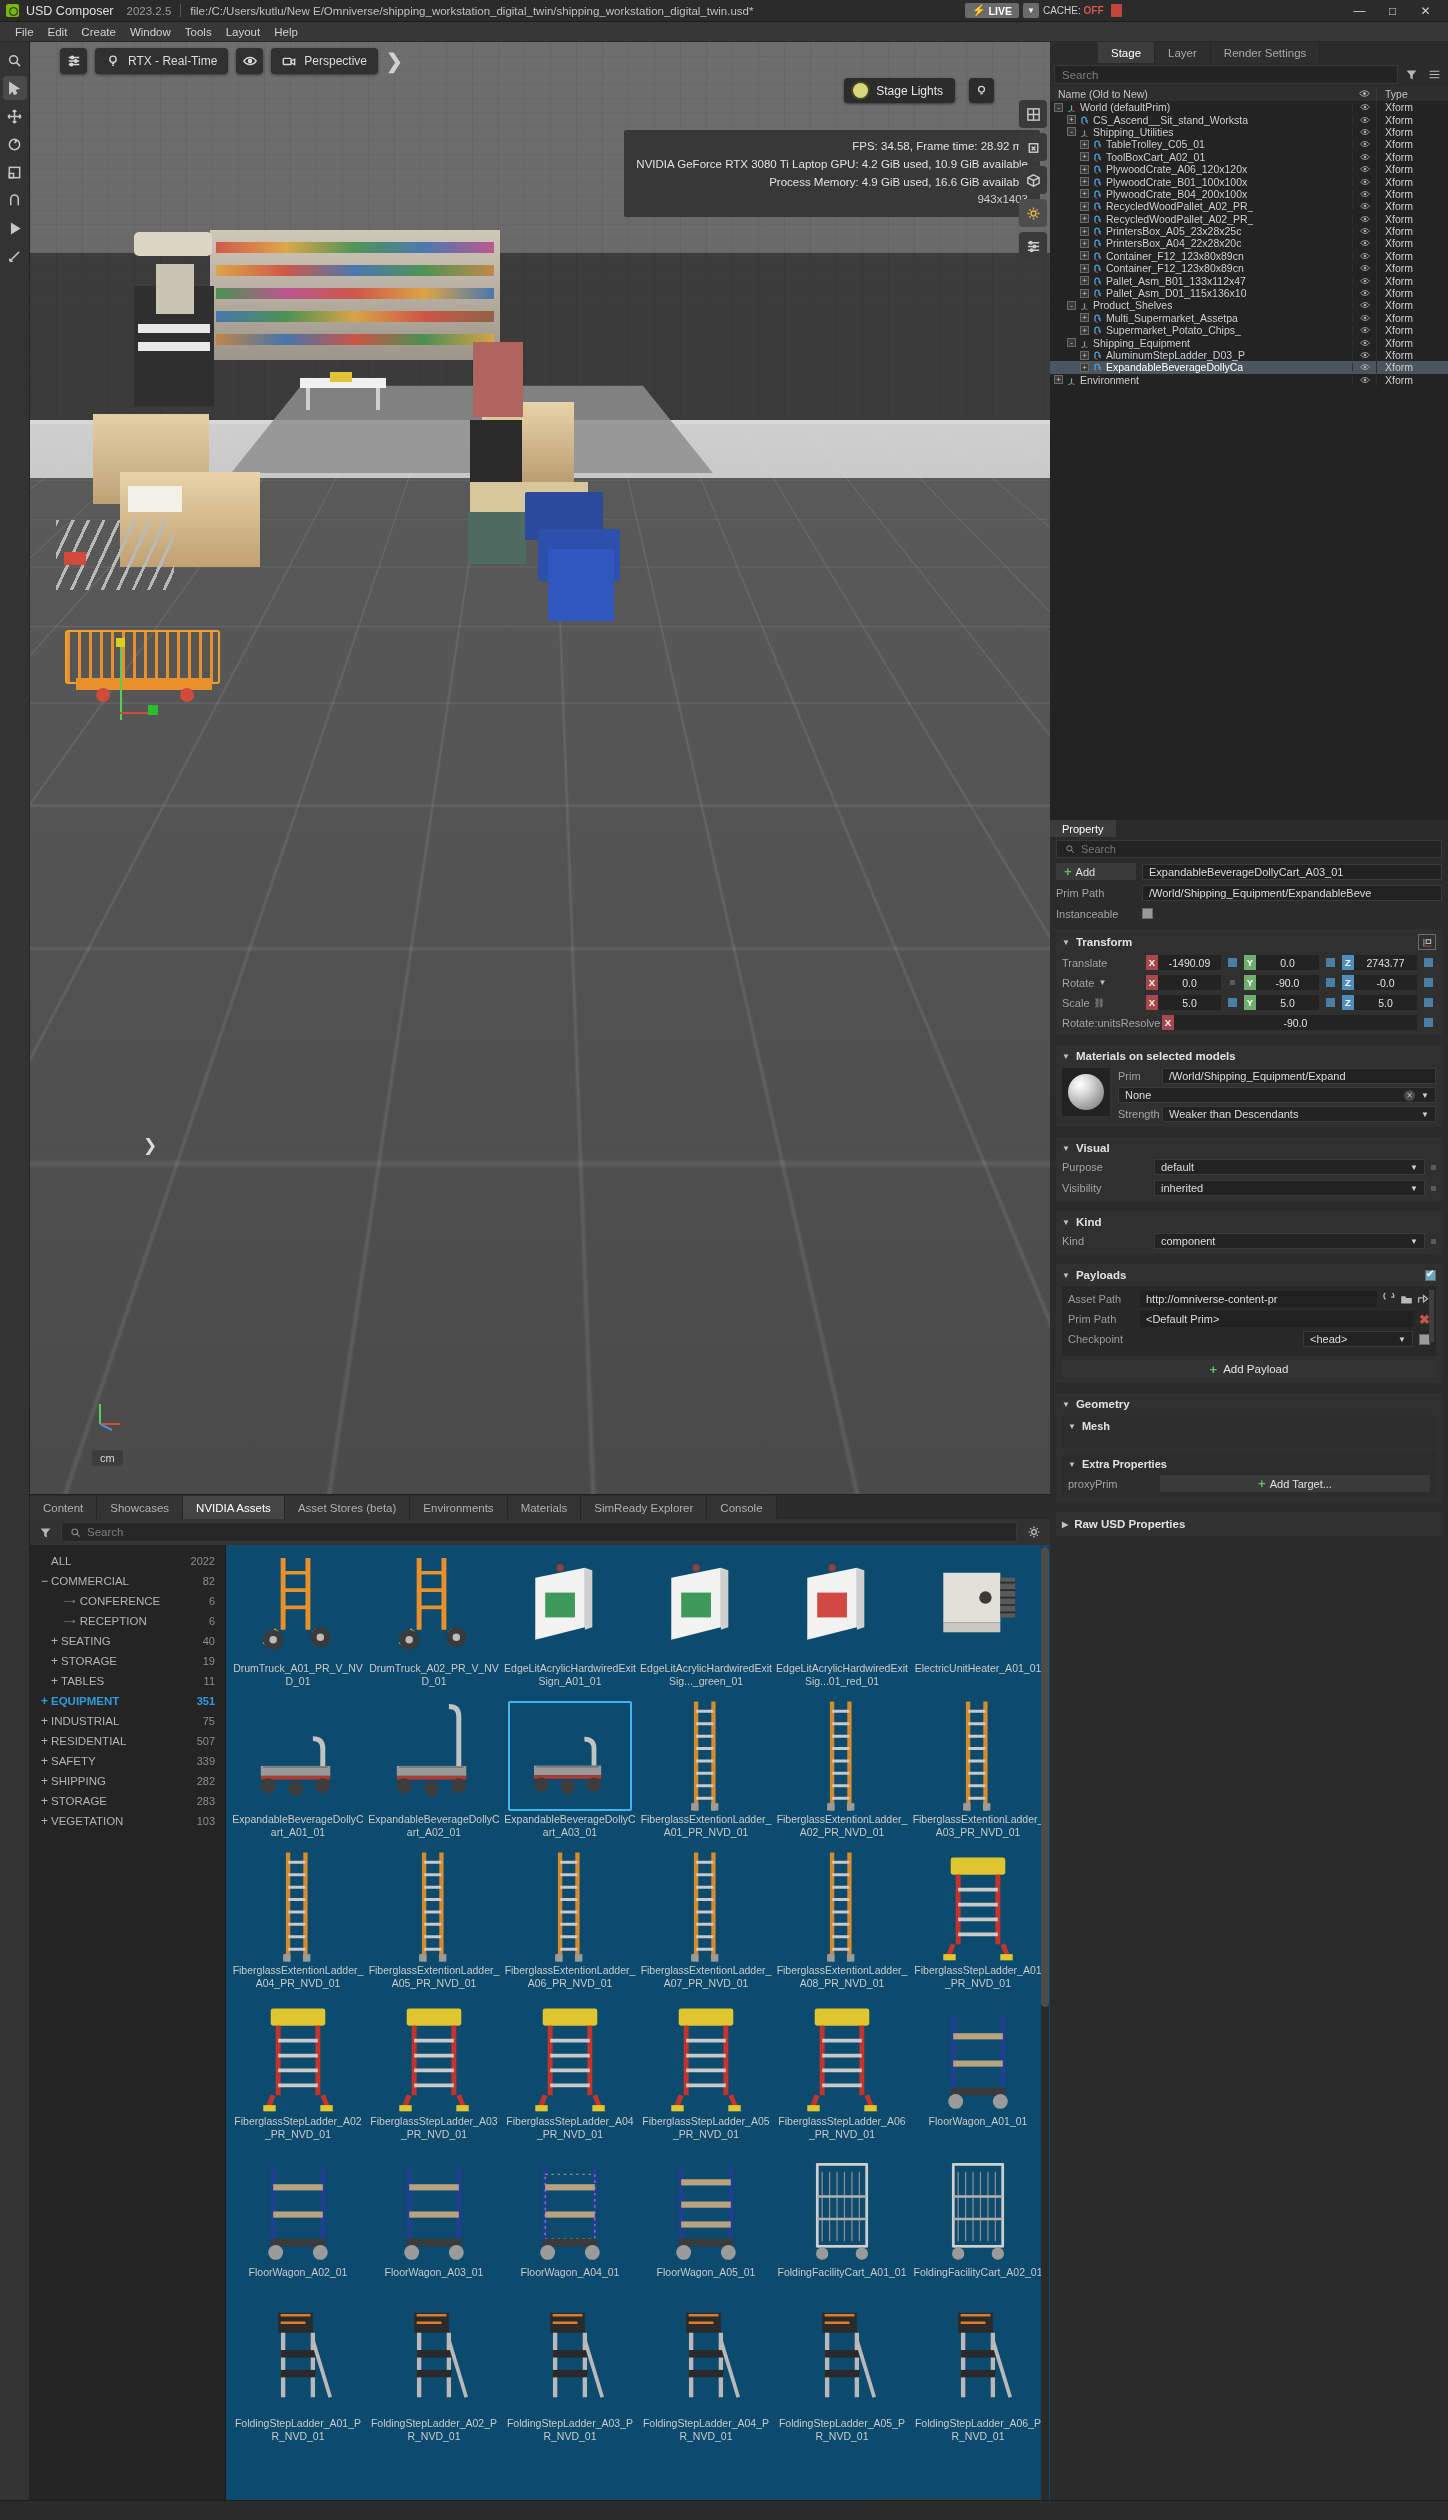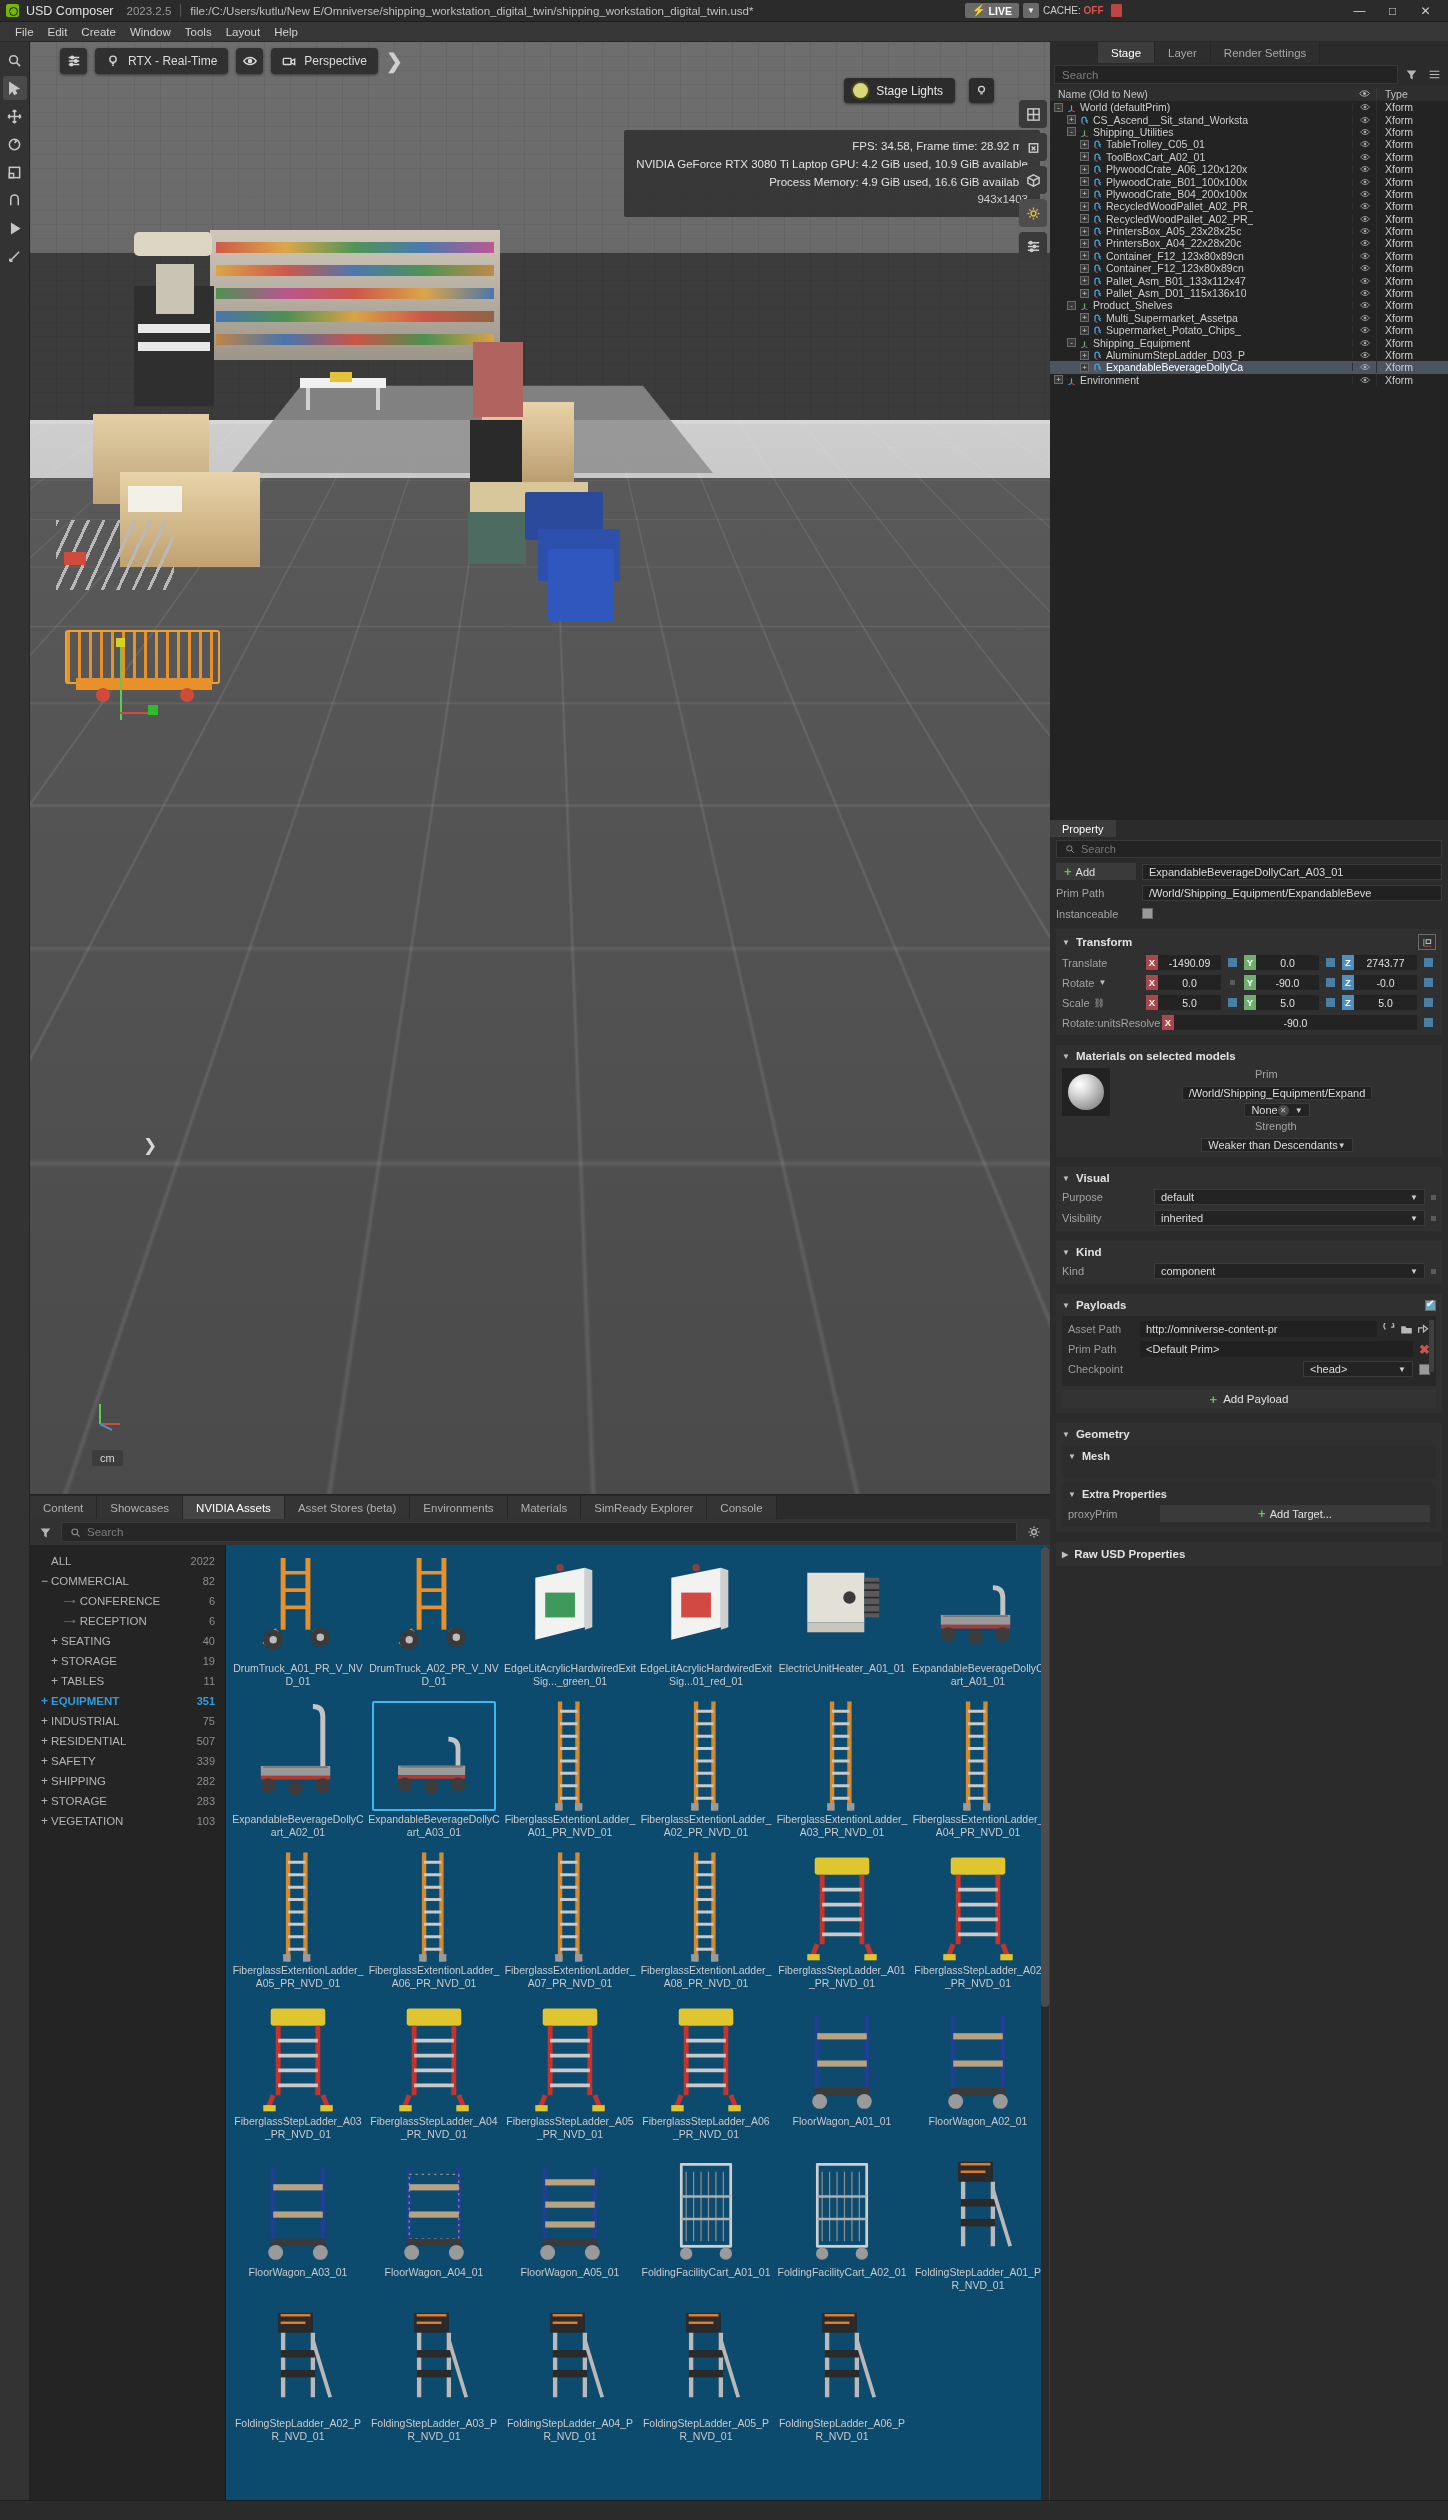--- a/index.html
+++ b/index.html
@@ -236,21 +236,21 @@
   .dot-b{width:9px;height:9px;background:#4a7fa5;margin:0 3px;flex:none;}
   .dot-s{width:5px;height:5px;background:#5a5a5a;margin:0 5px;flex:none;}
   .frame-ico{width:18px;height:16px;border:1px solid #6a6a6a;display:flex;align-items:center;justify-content:center;margin-left:auto;}
   .frame-ico svg{width:11px;height:11px;}
 
   .mat-row{display:flex;gap:8px;margin-top:6px;align-items:flex-start;}
   .mat-sphere{width:48px;height:48px;background:#222;display:flex;align-items:center;justify-content:center;flex:none;}
   .sphere{width:36px;height:36px;border-radius:50%;
     background:radial-gradient(circle at 33% 29%, #ffffff 0%, #dcdcdc 28%, #9a9a9a 70%, #6a6a6a 100%);}
   .mat-right{flex:1;display:flex;flex-direction:column;gap:3px;}
-  .mini-row{display:flex;align-items:center;gap:6px;flex-direction:column;}
+  .mini-row{display:flex;align-items:center;}
   .mini-lbl{width:44px;font-size:11px;color:#a3a3a3;flex:none;}
   .select{flex:1;height:16px;background:#232323;border:1px solid #3a3a3a;display:flex;align-items:center;
           padding:0 6px;font-size:11px;color:#ddd;justify-content:space-between;}
   .select .ar{font-size:8px;color:#cfcfcf;}
   .clearx{width:11px;height:11px;border-radius:50%;background:#4a4a4a;color:#bbb;font-size:8px;
           display:flex;align-items:center;justify-content:center;}
 
   .kv{display:flex;align-items:center;margin-top:5px;gap:6px;}
   .kv .kl{width:86px;font-size:11px;color:#a3a3a3;flex:none;}
   .sq-dot{width:5px;height:5px;background:#5a5a5a;flex:none;}
@@ -667,20 +667,31 @@
                 </div>
                 <div class="acell">
                   <div class="athumb">
                     <svg viewBox="0 0 100 100">
                       <path d="M22 28l40-8v48l-40 10z" fill="#f2f2f0"></path>
                       <path d="M30 40h24v20H30z" fill="#1f8b3f" opacity=".85"></path>
                       <path d="M62 20l6 2v46l-6 2z" fill="#cfcfcf"></path>
                       <circle cx="42" cy="20" r="3" fill="#8e4040"></circle>
                     </svg>
                   </div>
+                  <div class="alabel">EdgeLitAcrylicHardwiredExitSign_A01_01</div>
+                </div>
+                <div class="acell">
+                  <div class="athumb">
+                    <svg viewBox="0 0 100 100">
+                      <path d="M22 28l40-8v48l-40 10z" fill="#f2f2f0"></path>
+                      <path d="M30 40h24v20H30z" fill="#1f8b3f" opacity=".85"></path>
+                      <path d="M62 20l6 2v46l-6 2z" fill="#cfcfcf"></path>
+                      <circle cx="42" cy="20" r="3" fill="#8e4040"></circle>
+                    </svg>
+                  </div>
                   <div class="alabel">EdgeLitAcrylicHardwiredExitSig..._green_01</div>
                 </div>
                 <div class="acell">
                   <div class="athumb">
                     <svg viewBox="0 0 100 100">
                       <path d="M22 28l40-8v48l-40 10z" fill="#f2f2f0"></path>
                       <path d="M30 40h24v20H30z" fill="#cc2b24" opacity=".85"></path>
                       <path d="M62 20l6 2v46l-6 2z" fill="#cfcfcf"></path>
                       <circle cx="42" cy="20" r="3" fill="#8e4040"></circle>
                     </svg>

